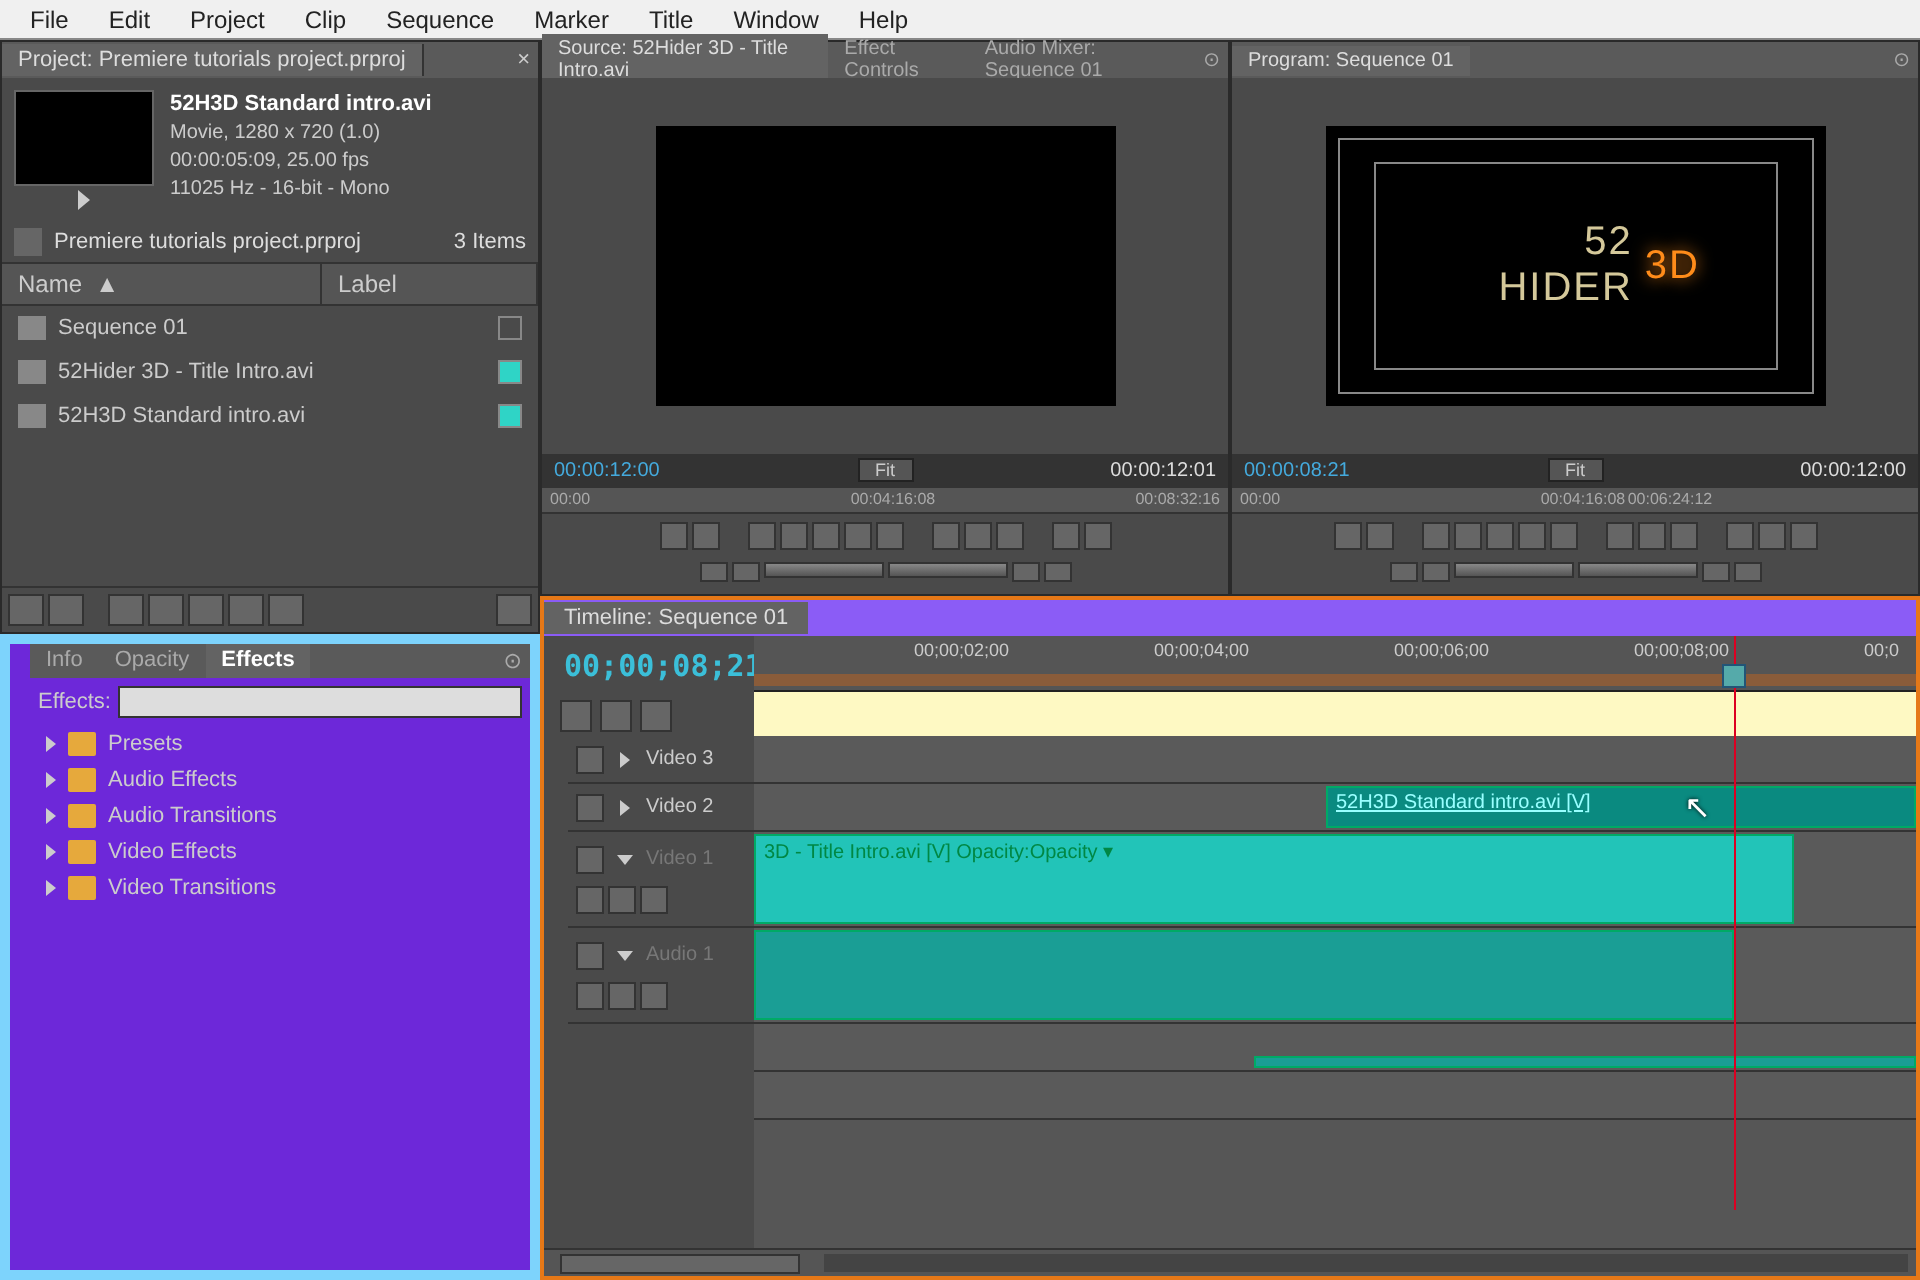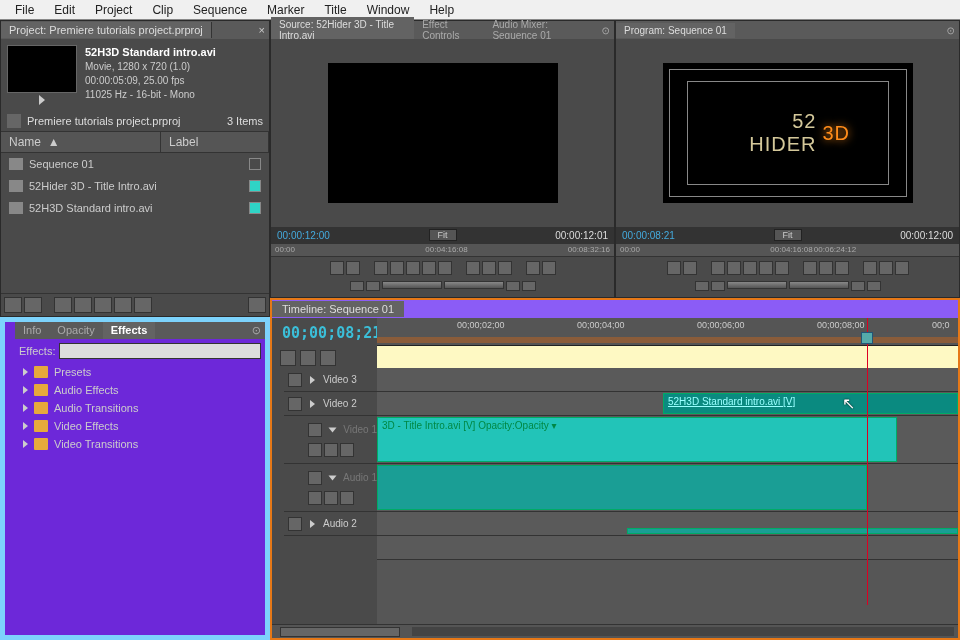--- a/index.html
+++ b/index.html
@@ -97,21 +97,21 @@
 
 .tracks { display:flex; flex:1; overflow:hidden; }
 .track-headers { width:385px; background:#4a4a4a;padding-left:12px; }
 .track-head { display:flex; align-items:center; border-bottom:1px solid #333; font-size:10px; color:#ccc; }
 .track-head.h24 { height:24px; }
 .track-head.h48 { height:48px; }
 .track-head .toggles { display:flex; gap:2px; padding:2px 4px; }
 .track-head .tg { width:14px; height:14px; background:#666; border:1px solid #333; }
 .track-head .tri { width:0; height:0; border-left:5px solid #ccc; border-top:4px solid transparent; border-bottom:4px solid transparent; margin:0 4px; }
 .track-head .name { flex:1; padding-left:4px; }
-.track-head.disabled { color:#777;justify-content:flex-end; }
+.track-head.disabled { color:#777; }
 .track-head.expanded .extra { display:flex; gap:2px; padding:2px 4px; }
 
 .track-lanes { flex:1; position:relative; background:#565656; }
 .lane { border-bottom:1px solid #333; position:relative; background:#5a5a5a; }
 .lane.h24 { height:24px; }
 .lane.h48 { height:48px; }
 .clip { position:absolute; top:1px; bottom:1px; background:#22c4b8; border:1px solid #0a6; font-size:10px; color:#084; padding:2px 4px; overflow:hidden; }
 .clip.selected { background:#0a8a80; color:#9ff; text-decoration:underline; }
 .clip.audio { background:#1a9e95; }
 
@@ -411,27 +411,20 @@
                 <div class="tri" style="transform:rotate(90deg)"></div>
                 <div class="name">Audio 1</div>
               </div>
               <div class="extra">
                   <div class="tg"></div>
                   <div class="tg"></div>
                   <div class="tg"></div>
                 </div>
             </div>
           </div>
-          <div class="track-head h24">
-            <div class="toggles">
-                <div class="tg"></div>
-              </div>
-            <div class="tri"></div>
-            <div class="name">Audio 2</div>
-          </div>
         </div>
         <div class="track-lanes">
           <div class="lane h24"></div>
           <div class="lane h24">
             <div class="clip selected" style="left:250px; right:0;margin-left:36px;">52H3D Standard intro.avi [V]</div>
             <div class="cursor-arrow" style="left:465px; top:2px;">↖</div>
           </div>
           <div class="lane h48">
             <div class="clip" style="left:0px; width:520px;"><span>3D - Title Intro.avi [V] Opacity:Opacity</span> ▾</div>
           </div>

